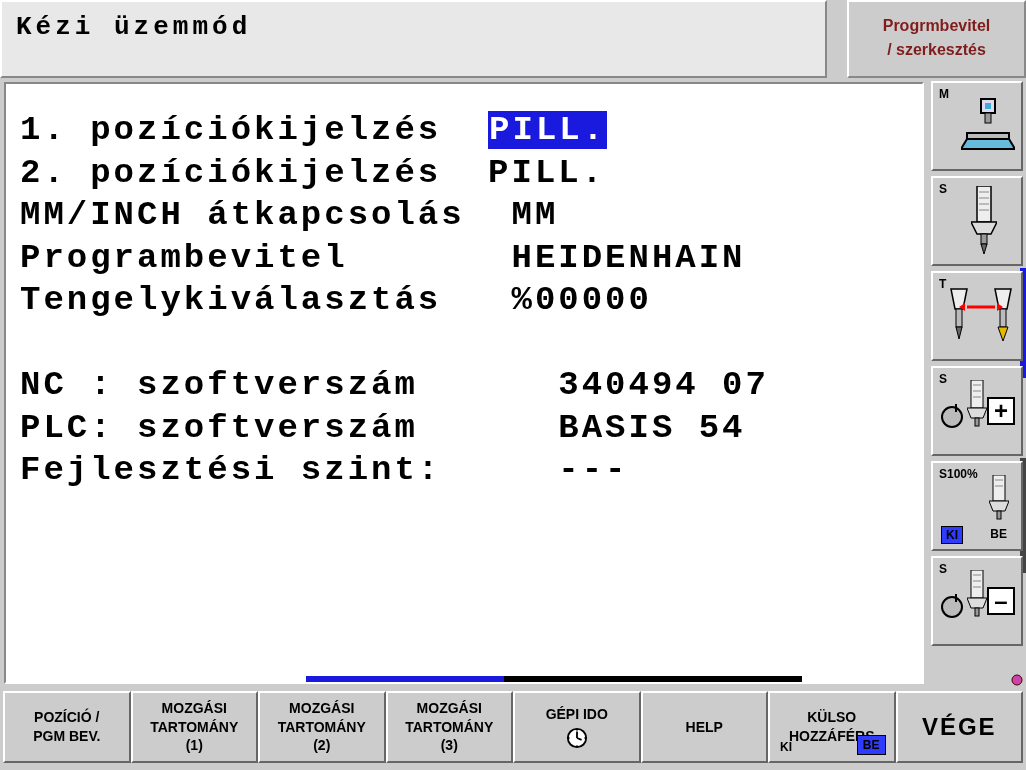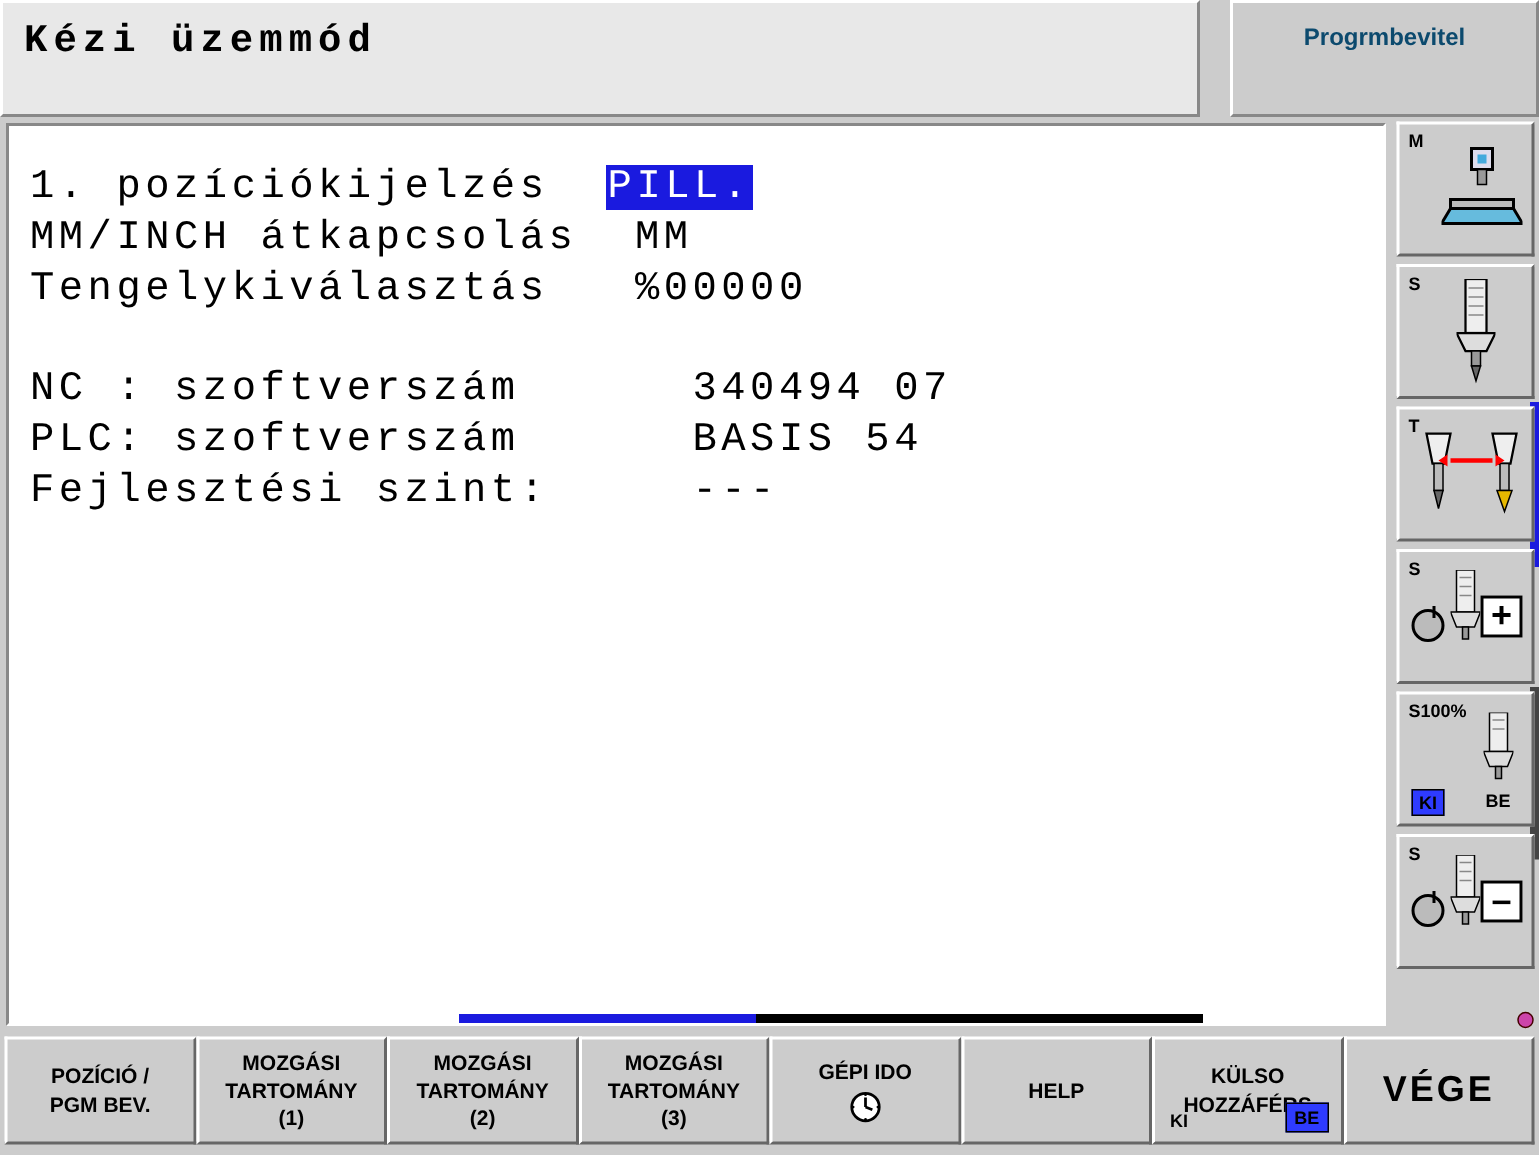--- a/index.html
+++ b/index.html
@@ -22,50 +22,50 @@
     border: 2px solid #fff;
     border-right-color: #888;
     border-bottom-color: #888;
     padding: 10px 14px;
     font-size: 26px;
     letter-spacing: 4px;
     font-weight: bold;
     color: #000;
   }
   .mode-box {
-    width: 206px;
+    width: 179px;
     background: #cccccc;
     border: 2px solid #fff;
     border-right-color: #888;
     border-bottom-color: #888;
     font-family: Arial, sans-serif;
     font-size: 16px;
     font-weight: bold;
     text-align: center;
     padding: 12px 4px;
     line-height: 1.5;
-    color: #0c4a6e;
+    color: #7f1d1d;
   }
   .main-row {
     display: flex;
     height: 610px;
   }
   .content {
     flex: 1;
     background: #fff;
     border: 2px solid #888;
     border-right-color: #fff;
     border-bottom-color: #fff;
     margin: 4px;
     padding: 25px 14px;
-    font-size: 27px;
+    font-size: 34px;
     letter-spacing: 3px;
     line-height: 1.25;
     color: #000;
-    font-weight: normal;
+    font-weight: bold;
     position: relative;
   }
   .content .row { white-space: pre; }
   .hl {
     background: #1a1adf;
     color: #fff;
     padding: 0 1px;
   }
   .progress-track {
     position: absolute;
@@ -153,27 +153,30 @@
 </style>
 </head>
 <body>
 
 <div class="header">
   <div class="title-bar">
     <span>Kézi üzemmód</span>
   </div>
   <div class="mode-box">
     <div>Progrmbevitel</div>
+    <div>/ szerkesztés</div>
   </div>
 </div>
 
 <div class="main-row">
   <div class="content">
     <div class="row"><span>1. pozíciókijelzés</span>  <span class="hl">PILL.</span></div>
+    <div class="row"><span>2. pozíciókijelzés</span>  <span>PILL.</span></div>
     <div class="row"><span>MM/INCH átkapcsolás</span>  <span>MM</span></div>
+    <div class="row"><span>Programbevitel</span>       <span>HEIDENHAIN</span></div>
     <div class="row"><span>Tengelykiválasztás</span>   <span>%00000</span></div>
     <div class="row">&nbsp;</div>
     <div class="row"><span>NC : szoftverszám</span>      <span>340494 07</span></div>
     <div class="row"><span>PLC: szoftverszám</span>      <span>BASIS 54</span></div>
     <div class="row"><span>Fejlesztési szint:</span>     <span>---</span></div>
     <div class="progress-track">
         <div class="progress-fill"></div>
       </div>
   </div>
 

